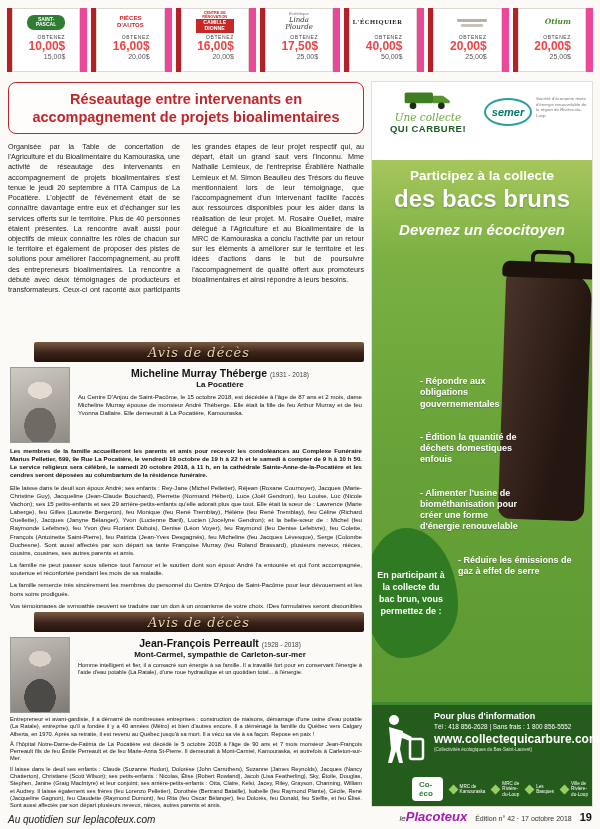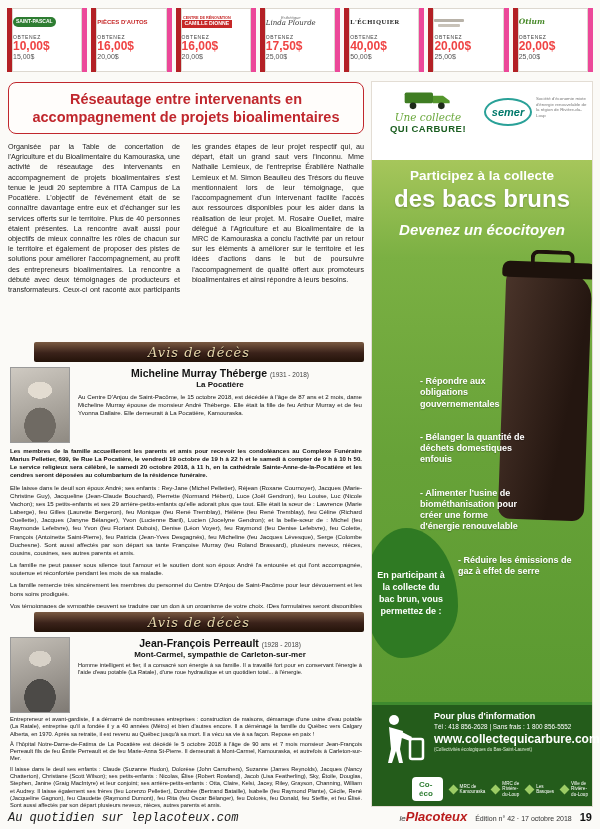--- a/index.html
+++ b/index.html
@@ -2,23 +2,23 @@
 <html><head>
 <meta charset="utf-8">
 <style>
   * { margin:0; padding:0; box-sizing:border-box; }
   html,body { width:600px; height:829px; }
   body { font-family:"Liberation Sans", sans-serif; background:#e8e5e0; position:relative; }
   .page { position:absolute; inset:0; background:#fbfaf7; overflow:hidden; }
 
   
   .strip { position:absolute; left:7px; top:8px; width:586px; height:64px; display:flex; gap:4px; }
-  .coupon { flex:1; background:#fff; border-left:5px solid #b32025; border-right:5px solid #ec4899;
-            box-shadow:inset 0 0 0 1px #ddd8d0; display:flex; flex-direction:column; align-items:flex-start;
-            justify-content:flex-start; padding:3px 1px; overflow:hidden; }
+  .coupon { flex:1; background:#fff; border-left:5px solid #b32025; border-right:7px solid #ec4899;
+            box-shadow:inset 0 0 0 1px #ddd8d0; display:flex; flex-direction:column; align-items:flex-end;
+            justify-content:flex-start; padding:3px 15px; overflow:hidden; }
   .logo { height:22px; display:flex; flex-direction:column; align-items:center; justify-content:center; text-align:center; line-height:1.1; }
   .obtenez { font-size:5px; color:#444; letter-spacing:.6px; margin-top:1px; text-transform:uppercase; }
   .price { font-size:12px; font-weight:bold; color:#ef4444; line-height:1.05; }
   .old { font-size:7px; color:#555; line-height:1; }
   .c1 .logo-inner { background:#2e7d32; color:#fff; border-radius:7px; padding:2px 3px; font-size:5px; font-weight:bold; }
   .c2 .logo-inner { color:#c62828; font-size:6px; font-weight:bold; }
   .c3 .logo-sub { font-size:3.8px; color:#c62828; font-weight:bold; }
   .c3 .logo-inner { background:#c62828; color:#fff; padding:1px 3px; font-size:5.2px; font-weight:bold; }
   .c4 .logo-sub { font-size:4.2px; color:#777; font-style:italic; }
   .c4 .logo-inner { font-family:"DejaVu Serif",serif; font-style:italic; font-size:7px; color:#333; }
@@ -102,24 +102,24 @@
   .info-caption { margin-left:56px; font-size:4.6px; margin-top:1px; color:#d9ead0; }
   .logos-row { position:absolute; bottom:5px; left:8px; right:4px; display:flex; align-items:center; gap:7px;padding-left:32px; }
   .coeco { background:#fff; color:#2e7d32; font-weight:bold; font-size:8px; padding:3px 7px; border-radius:4px; }
   .lg { display:flex; align-items:center; gap:3px; font-size:4.6px; line-height:1.15; color:#fff; }
   .lg-ico { width:7px; height:7px; background:#9ccc65; transform:rotate(45deg); flex:none; }
   .lg-txt { max-width:34px; }
 
   
   .footer { position:absolute; left:8px; right:8px; bottom:4px; height:16px; display:flex;
             justify-content:space-between; align-items:flex-end; }
-  .f-left { font-size:12px; font-style:italic; color:#222; font-family:Liberation Mono, monospace; }
+  .f-left { font-size:10px; font-style:italic; color:#222; font-family:Liberation Sans, sans-serif; }
   .f-right { display:flex; align-items:baseline; gap:8px; }
   .f-le { font-size:8px; font-style:italic; color:#333; }
-  .f-name { font-size:13px; font-weight:bold; font-style:italic; color:#b91c1c; }
+  .f-name { font-size:13px; font-weight:bold; font-style:italic; color:#a21caf; }
   .f-ed { font-size:7px; color:#333; }
   .f-page { font-size:11px; font-weight:bold; color:#111; }
 </style>
 </head>
 <body>
 
 <div class="page">
 
   <div class="strip">
     <div class="coupon c1">
@@ -248,21 +248,21 @@
       <div class="semer-desc">Société d'économie mixte d'énergie renouvelable de la région de Rivière-du-Loup</div>
     </div>
 
     <div class="ad-green">
       <div class="g-h1">Participez à la collecte</div>
       <div class="g-h2">des bacs bruns</div>
       <div class="g-h3">Devenez un écocitoyen</div>
       <div class="bin"></div>
       <div class="bullets">
         <div class="bullet">- Répondre aux obligations gouvernementales</div>
-        <div class="bullet">- Bélanger la quantité de déchets domestiques enfouis</div>
+        <div class="bullet">- Édition la quantité de déchets domestiques enfouis</div>
         <div class="bullet">- Alimenter l'usine de biométhanisation pour créer une forme d'énergie renouvelable</div>
         <div class="bullet">- Réduire les émissions de gaz à effet de serre</div>
       </div>
       <div class="blob">En participant à la collecte du bac brun, vous permettez de :</div>
     </div>
 
     <div class="ad-info">
       <svg class="person" width="46" height="52" viewBox="0 0 46 52">
         <circle cx="14" cy="7" r="5" fill="#fff"></circle>
         <path d="M9 14 L23 18 L20 36 L11 36 Z" fill="#fff"></path>

